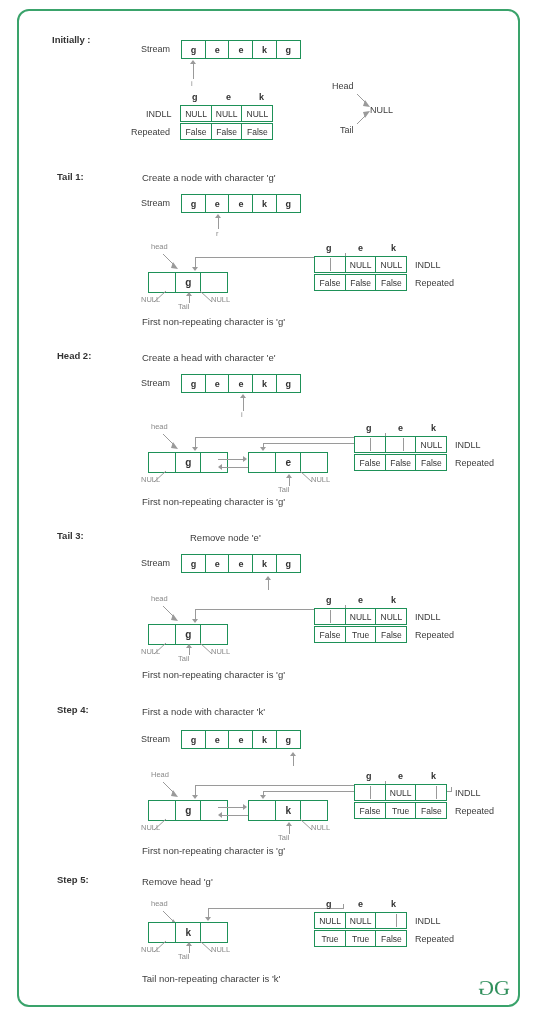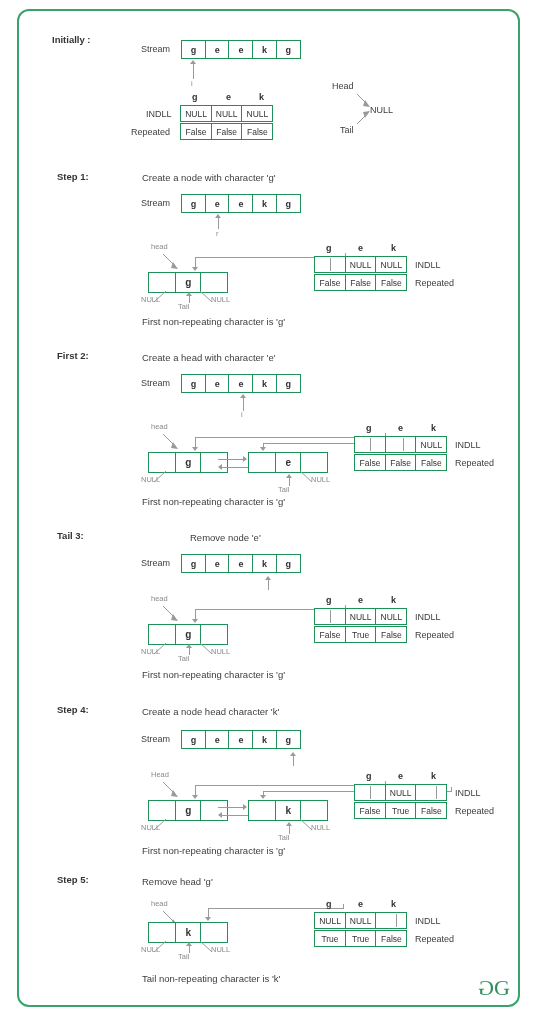--- a/index.html
+++ b/index.html
@@ -116,21 +116,21 @@
   <div class="txt side-label" style="left:332px;top:82px;">Head</div>
   <div class="txt side-label" style="left:340px;top:126px;">Tail</div>
   <div class="txt side-label" style="left:370px;top:106px;">NULL</div>
   <svg class="diag" style="left:330px;top:80px;width:60px;height:55px;">
     <line x1="27" y1="14" x2="38" y2="25" stroke="#9a9a9a" stroke-width="1"></line>
     <polygon points="40,27 33,26 35,20" fill="#9a9a9a"></polygon>
     <line x1="27" y1="44" x2="38" y2="33" stroke="#9a9a9a" stroke-width="1"></line>
     <polygon points="40,31 35,38 33,32" fill="#9a9a9a"></polygon>
   </svg>
 
-  <div class="txt step-label" style="left:57px;top:172px;">Step 1:</div>
+  <div class="txt step-label" style="left:57px;top:172px;">Tail 1:</div>
   <div class="txt desc" style="left:142px;top:173px;">Create a node with character 'g'</div>
 
   <div class="txt side-label" style="left:141px;top:199px;">Stream</div>
   <div class="cellrow" style="left:181px;top:194px;">
     <div class="cell bold" style="width:25px;height:19px;">g</div>
     <div class="cell bold" style="width:25px;height:19px;">e</div>
     <div class="cell bold" style="width:25px;height:19px;">e</div>
     <div class="cell bold" style="width:25px;height:19px;">k</div>
     <div class="cell bold" style="width:25px;height:19px;">g</div>
   </div>
@@ -178,21 +178,21 @@
   <div class="txt side-label" style="left:415px;top:261px;">INDLL</div>
   <div class="cellrow" style="left:314px;top:274px;">
     <div class="cell tbl" style="width:32px;height:17px;">False</div>
     <div class="cell tbl" style="width:32px;height:17px;">False</div>
     <div class="cell tbl" style="width:32px;height:17px;">False</div>
   </div>
   <div class="txt side-label" style="left:415px;top:279px;">Repeated</div>
 
   <div class="txt desc" style="left:142px;top:317px;">First non-repeating character is 'g'</div>
 
-  <div class="txt step-label" style="left:57px;top:351px;">First 2:</div>
+  <div class="txt step-label" style="left:57px;top:351px;">Head 2:</div>
   <div class="txt desc" style="left:142px;top:353px;">Create a head with character 'e'</div>
 
   <div class="txt side-label" style="left:141px;top:379px;">Stream</div>
   <div class="cellrow" style="left:181px;top:374px;">
     <div class="cell bold" style="width:25px;height:19px;">g</div>
     <div class="cell bold" style="width:25px;height:19px;">e</div>
     <div class="cell bold" style="width:25px;height:19px;">e</div>
     <div class="cell bold" style="width:25px;height:19px;">k</div>
     <div class="cell bold" style="width:25px;height:19px;">g</div>
   </div>
@@ -320,21 +320,21 @@
   <div class="cellrow" style="left:314px;top:626px;">
     <div class="cell tbl" style="width:32px;height:17px;">False</div>
     <div class="cell tbl" style="width:32px;height:17px;">True</div>
     <div class="cell tbl" style="width:32px;height:17px;">False</div>
   </div>
   <div class="txt side-label" style="left:415px;top:631px;">Repeated</div>
 
   <div class="txt desc" style="left:142px;top:670px;">First non-repeating character is 'g'</div>
 
   <div class="txt step-label" style="left:57px;top:705px;">Step 4:</div>
-  <div class="txt desc" style="left:142px;top:707px;">Create a node head character 'k'</div>
+  <div class="txt desc" style="left:142px;top:707px;">First a node with character 'k'</div>
 
   <div class="txt side-label" style="left:141px;top:735px;">Stream</div>
   <div class="cellrow" style="left:181px;top:730px;">
     <div class="cell bold" style="width:25px;height:19px;">g</div>
     <div class="cell bold" style="width:25px;height:19px;">e</div>
     <div class="cell bold" style="width:25px;height:19px;">e</div>
     <div class="cell bold" style="width:25px;height:19px;">k</div>
     <div class="cell bold" style="width:25px;height:19px;">g</div>
   </div>
   <div class="ln v" style="left:293px;top:756px;height:10px;"></div>

